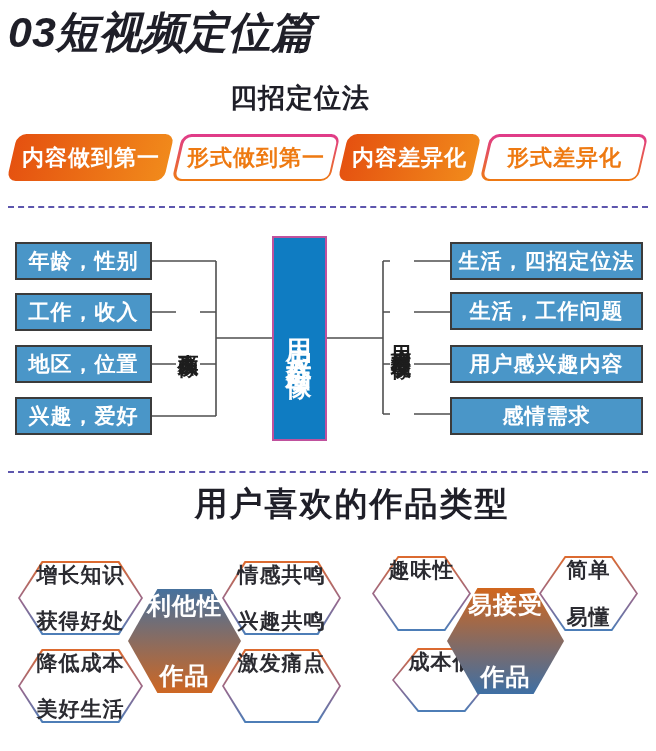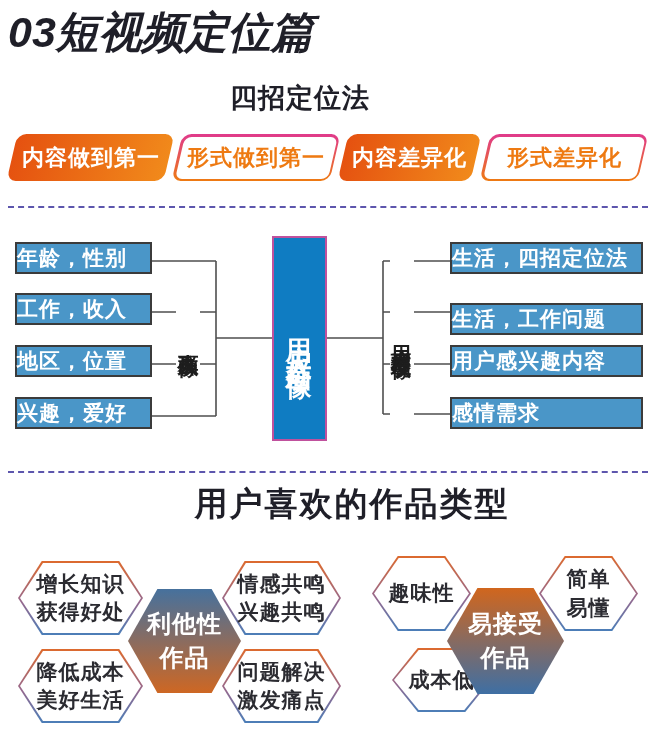--- a/index.html
+++ b/index.html
@@ -49,23 +49,23 @@
 
   
   .divider{
     position:absolute; left:8px; right:8px; height:0;
     border-top:2px dashed var(--divider_purple);
   }
 
   
   .connectors{ position:absolute; left:0; top:0; pointer-events:none; }
   .dbox{
-    position:absolute; height:32px;
+    position:absolute; height:38px;
     background:var(--box_blue); border:2px solid #3b3b3b;
-    display:flex; align-items:center; justify-content:flex-start;
+    display:flex; align-items:center; justify-content:center;
     color:#fff; font-weight:bold; font-size:21px; letter-spacing:1px; white-space:nowrap;
   }
   .dbox.left{ left:15px; width:137px; }
   .dbox.right{ left:450px; width:193px; }
   .center-box{
     position:absolute; left:272px; top:236px; width:55px; height:205px;
     background:var(--center_blue); border:2px solid var(--center_border_pink);
     display:flex; align-items:center; justify-content:center;
   }
   .center-box .vtext{
@@ -98,21 +98,21 @@
   }
   .hex-grad{ inset:0; clip-path:polygon(26% 0%,74% 0%,100% 50%,74% 100%,26% 100%,0% 50%); }
   .hex.center-left .hex-grad{
     background:linear-gradient(180deg,var(--hex_center_left_top) 0%,var(--hex_center_left_bottom) 100%);
   }
   .hex.center-right .hex-grad{
     background:linear-gradient(180deg,var(--hex_center_right_top) 0%,var(--hex_center_right_bottom) 100%);
   }
   .hex-text{
     position:absolute; inset:0;
-    display:flex; flex-direction:column; align-items:center; justify-content:center;
+    display:flex; flex-direction:column; align-items:center; justify-content:space-between;
     font-weight:bold; color:#2b2b31; font-size:21px; line-height:1.34; letter-spacing:1px;
     text-align:center; white-space:nowrap;
   }
   .hex.center-left .hex-text, .hex.center-right .hex-text{
     color:#fff; font-size:24px; line-height:1.4;
   }
 </style>
 </head>
 <body>
 
@@ -164,21 +164,21 @@
       <span>用户人群环境画像</span>
     </div>
 
   <div class="center-box">
     <span class="vtext">用户人群画像</span>
   </div>
 
   <div class="dbox right" style="top:242px;">
       <span>生活，四招定位法</span>
     </div>
-  <div class="dbox right" style="top:303px;">
+  <div class="dbox right" style="top:292px;">
       <span>生活，工作问题</span>
     </div>
   <div class="dbox right" style="top:345px;">
       <span>用户感兴趣内容</span>
     </div>
   <div class="dbox right" style="top:397px;">
       <span>感情需求</span>
     </div>
 
   <div class="divider" style="top:471px;"></div>
@@ -212,21 +212,20 @@
     <div class="hex-fill"></div>
     <div class="hex-text">
       <div>情感共鸣</div>
       <div>兴趣共鸣</div>
     </div>
   </div>
   <div class="hex wide" style="left:222px;top:649px;width:119px;height:74px;">
     <div class="hex-border"></div>
     <div class="hex-fill"></div>
     <div class="hex-text">
-      <div>问题解决</div>
       <div>激发痛点</div>
     </div>
   </div>
 
   <div class="hex reg" style="left:372px;top:556px;width:99px;height:75px;">
     <div class="hex-border"></div>
     <div class="hex-fill"></div>
     <div class="hex-text">
       <div>趣味性</div>
     </div>

